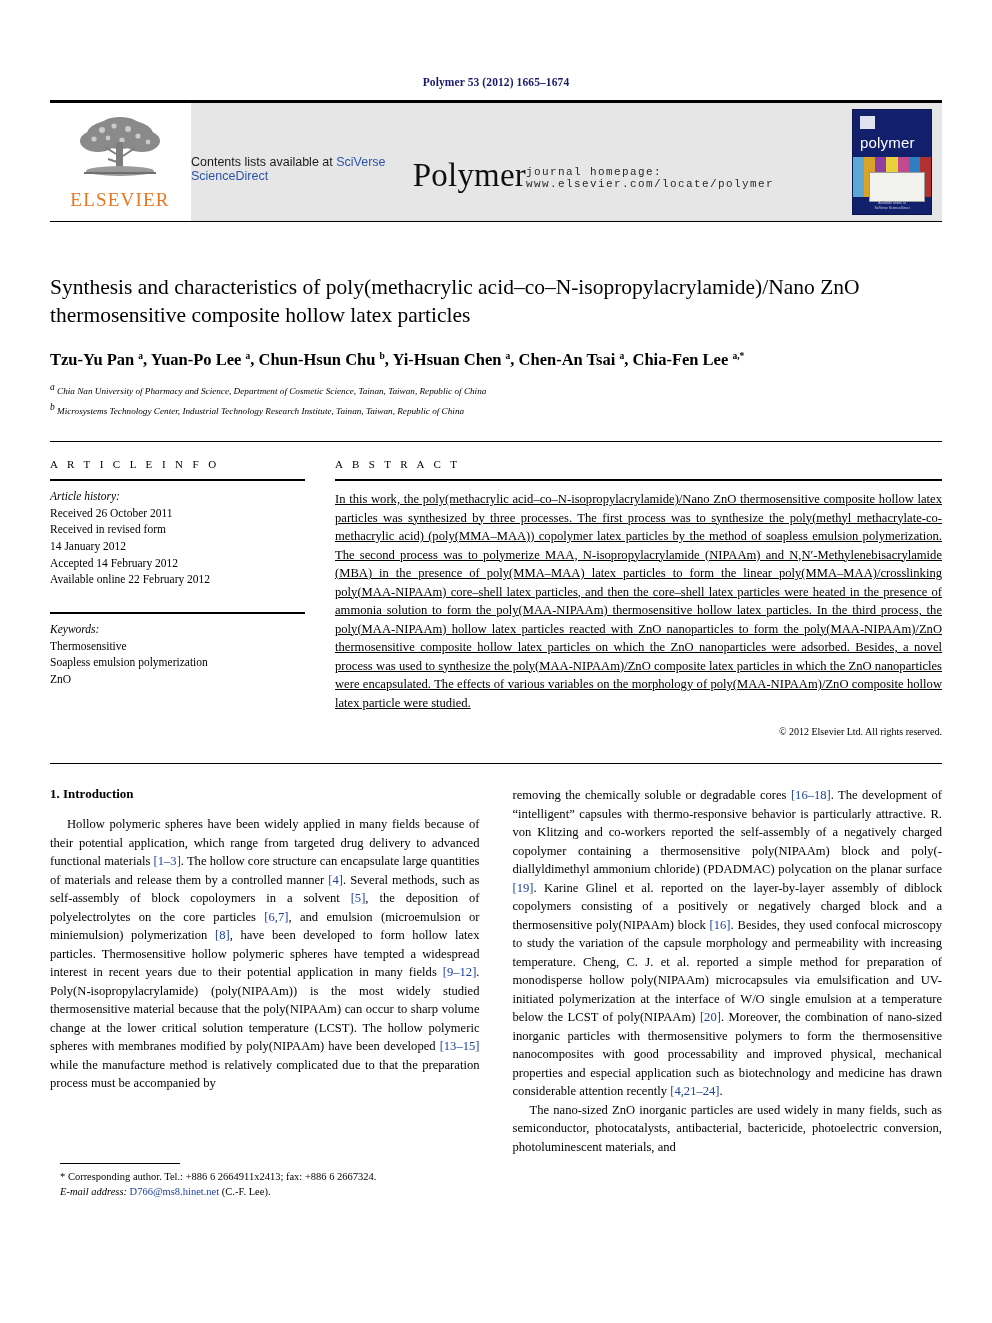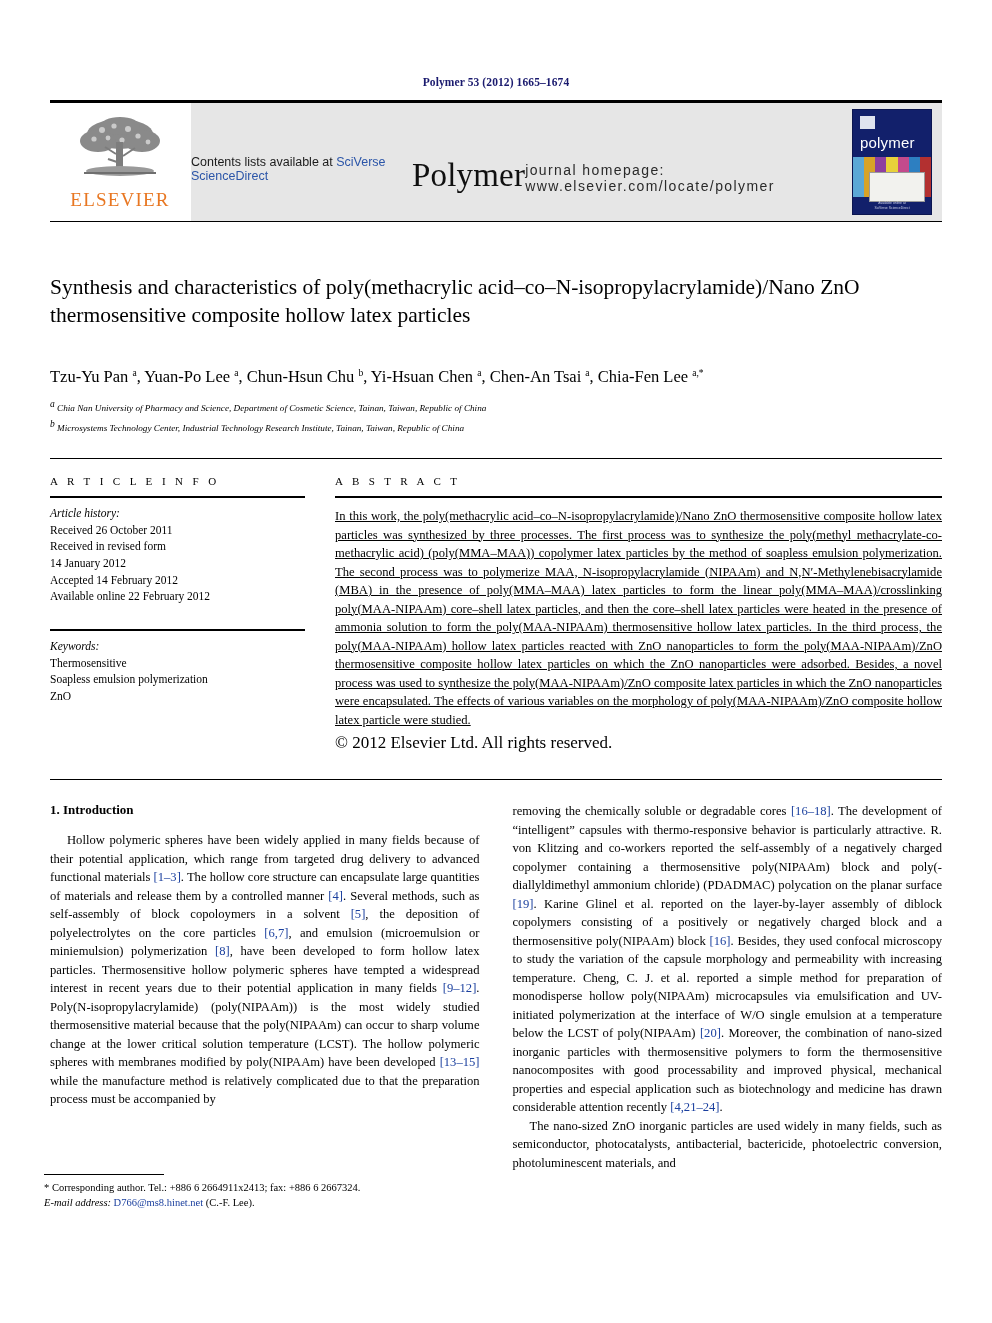--- a/index.html
+++ b/index.html
@@ -85,22 +85,22 @@
     text-decoration: none;
   }
   .journal-name {
     font-family: "Liberation Serif", serif;
     font-size: 33px;
     margin-top: 14px;
     color: #101010;
     letter-spacing: .2px;
   }
   .journal-home {
-    font-family: Liberation Sans, sans-serif;
-    font-size: 14px;
+    font-family: Liberation Mono, monospace;
+    font-size: 11px;
     letter-spacing: 1.4px;
     color: #2a2a2a;
     margin-top: 19px;
   }
   .banner-cover {
     flex: 0 0 100px;
     width: 100px;
     background: #e6e6e6;
     display: flex;
     align-items: center;
@@ -159,22 +159,23 @@
     font-family: "Liberation Serif", serif;
     font-size: 21.5px;
     line-height: 1.28;
     margin: 52px 0 0 0;
     color: #000;
     font-weight: normal;
   }
   .authors {
     font-family: "Liberation Serif", serif;
     font-size: 16.5px;
-    margin-top: 37px;
+    margin-top: 20px;
     line-height: 1.35;
+    font-weight: bold;
   }
   .authors sup, .aff sup { font-size: 9.5px; }
   .aff {
     font-family: "Liberation Serif", serif;
     font-style: italic;
     font-size: 9.2px;
     line-height: 1.5;
     margin-top: 9px;
   }
 
@@ -206,23 +207,23 @@
   .info-gap { height: 24px; }
   .abstract-body {
     font-family: "Liberation Serif", serif;
     font-size: 12.6px;
     line-height: 1.47;
     text-align: justify;
     padding-top: 9px;
     text-decoration: underline;
   }
   .copyright {
-    text-align: left;
-    font-size: 17px;
-    margin-top: 4px;
+    text-align: right;
+    font-size: 10px;
+    margin-top: 14px;
   }
 
   
   .body-wrap {
     margin-top: 26px;
     border-top: 1px solid #000;
     padding-top: 22px;
     display: flex;
     gap: 33px;
     position: relative;
@@ -241,24 +242,23 @@
     text-align: justify;
     margin: 0;
     text-indent: 17px;
   }
   .para.cont { text-indent: 0; }
   .ref { color: #1a3f9e; }
 
   
   .footnote {
     position: absolute;
-    left: 44px;
+    left: 60px;
     top: 1163px;
     width: 440px;
-    margin-top: 11px;
   }
   .fn-rule {
     width: 120px;
     border-top: 1px solid #000;
     margin-bottom: 5px;
   }
   .fn-text {
     font-family: "Liberation Serif", serif;
     font-size: 10.5px;
     line-height: 1.45;

